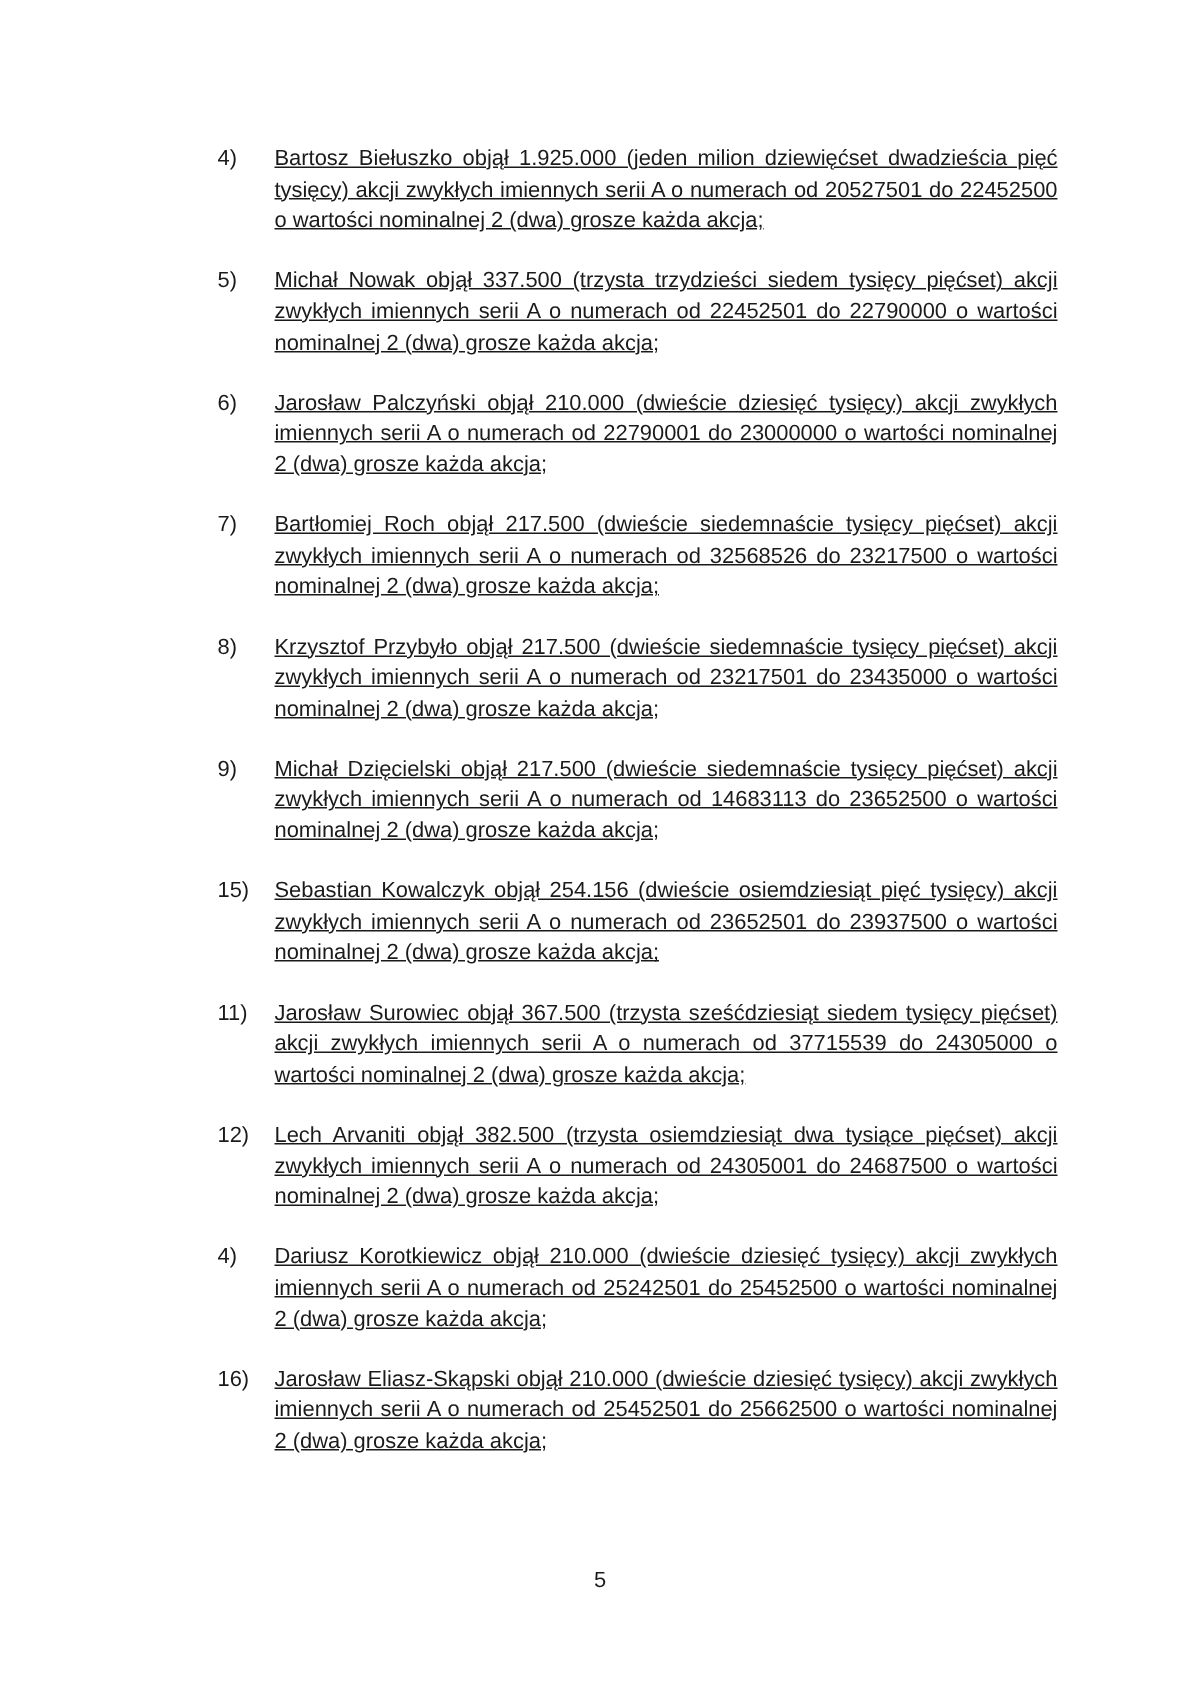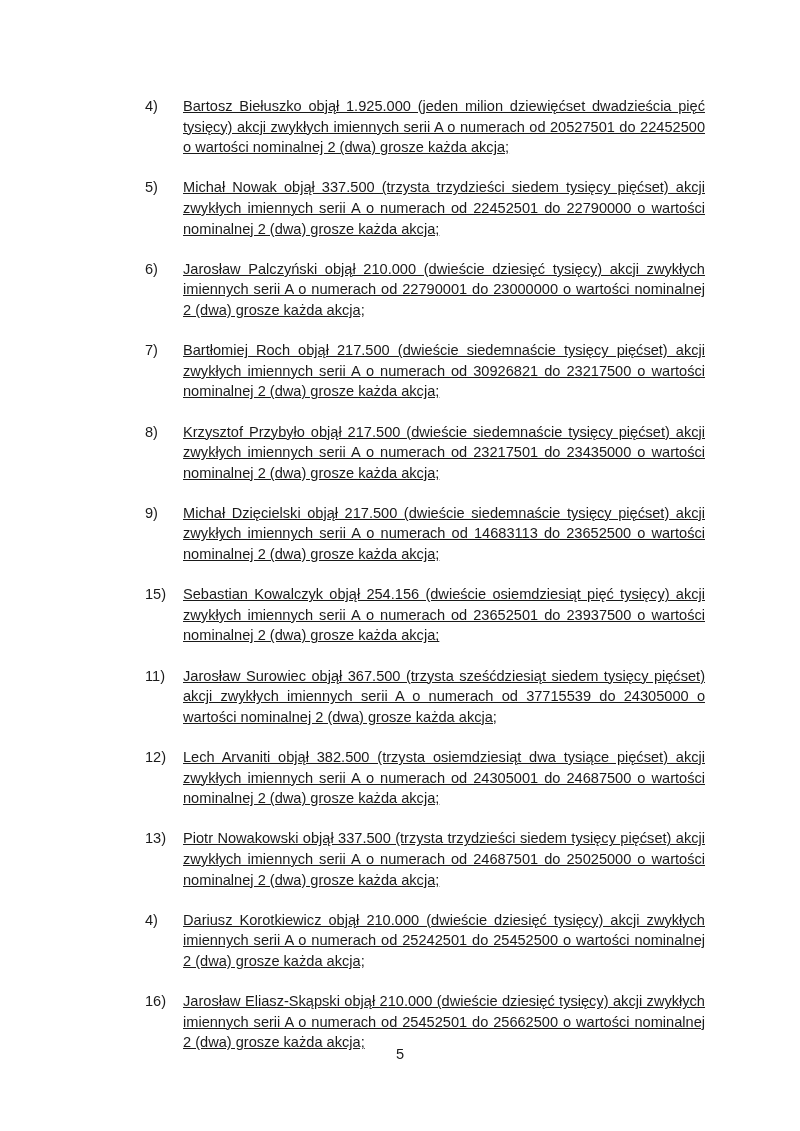--- a/index.html
+++ b/index.html
@@ -24,21 +24,21 @@
     <li class="item">
         <span class="num">5)</span>
         <span class="txt">Michał Nowak objął 337.500 (trzysta trzydzieści siedem tysięcy pięćset) akcji zwykłych imiennych serii A o numerach od 22452501 do 22790000 o wartości nominalnej 2 (dwa) grosze każda akcja;</span>
       </li>
     <li class="item">
         <span class="num">6)</span>
         <span class="txt">Jarosław Palczyński objął 210.000 (dwieście dziesięć tysięcy) akcji zwykłych imiennych serii A o numerach od 22790001 do 23000000 o wartości nominalnej 2 (dwa) grosze każda akcja;</span>
       </li>
     <li class="item">
         <span class="num">7)</span>
-        <span class="txt">Bartłomiej Roch objął 217.500 (dwieście siedemnaście tysięcy pięćset) akcji zwykłych imiennych serii A o numerach od 30926821 do 23217500 o wartości nominalnej 2 (dwa) grosze każda akcja;</span>
+        <span class="txt">Bartłomiej Roch objął 217.500 (dwieście siedemnaście tysięcy pięćset) akcji zwykłych imiennych serii A o numerach od 32568526 do 23217500 o wartości nominalnej 2 (dwa) grosze każda akcja;</span>
       </li>
     <li class="item">
         <span class="num">8)</span>
         <span class="txt">Krzysztof Przybyło objął 217.500 (dwieście siedemnaście tysięcy pięćset) akcji zwykłych imiennych serii A o numerach od 23217501 do 23435000 o wartości nominalnej 2 (dwa) grosze każda akcja;</span>
       </li>
     <li class="item">
         <span class="num">9)</span>
         <span class="txt">Michał Dzięcielski objął 217.500 (dwieście siedemnaście tysięcy pięćset) akcji zwykłych imiennych serii A o numerach od 14683113 do 23652500 o wartości nominalnej 2 (dwa) grosze każda akcja;</span>
       </li>
     <li class="item">
@@ -47,24 +47,20 @@
       </li>
     <li class="item">
         <span class="num">11)</span>
         <span class="txt">Jarosław Surowiec objął 367.500 (trzysta sześćdziesiąt siedem tysięcy pięćset) akcji zwykłych imiennych serii A o numerach od 37715539 do 24305000 o wartości nominalnej 2 (dwa) grosze każda akcja;</span>
       </li>
     <li class="item">
         <span class="num">12)</span>
         <span class="txt">Lech Arvaniti objął 382.500 (trzysta osiemdziesiąt dwa tysiące pięćset) akcji zwykłych imiennych serii A o numerach od 24305001 do 24687500 o wartości nominalnej 2 (dwa) grosze każda akcja;</span>
       </li>
     <li class="item">
-        <span class="num">13)</span>
-        <span class="txt">Piotr Nowakowski objął 337.500 (trzysta trzydzieści siedem tysięcy pięćset) akcji zwykłych imiennych serii A o numerach od 24687501 do 25025000 o wartości nominalnej 2 (dwa) grosze każda akcja;</span>
-      </li>
-    <li class="item">
         <span class="num">4)</span>
         <span class="txt">Dariusz Korotkiewicz objął 210.000 (dwieście dziesięć tysięcy) akcji zwykłych imiennych serii A o numerach od 25242501 do 25452500 o wartości nominalnej 2 (dwa) grosze każda akcja;</span>
       </li>
     <li class="item">
         <span class="num">16)</span>
         <span class="txt">Jarosław Eliasz-Skąpski objął 210.000 (dwieście dziesięć tysięcy) akcji zwykłych imiennych serii A o numerach od 25452501 do 25662500 o wartości nominalnej 2 (dwa) grosze każda akcja;</span>
       </li>
   </ol>
   <div class="footer">5</div>
 </div>

